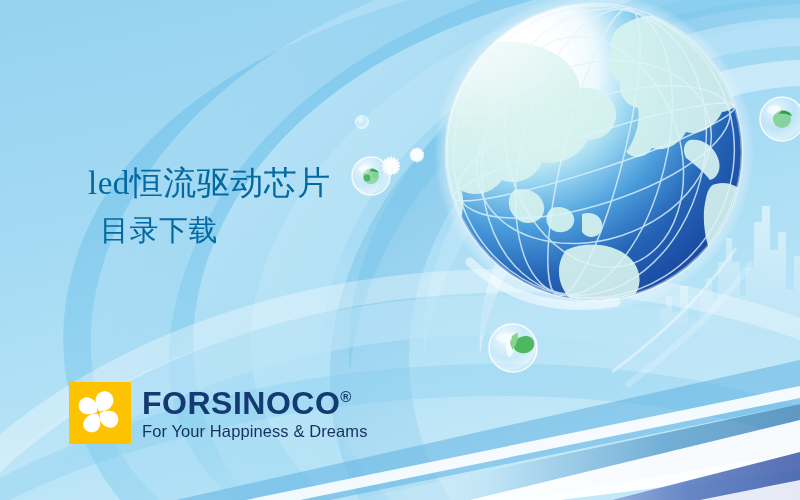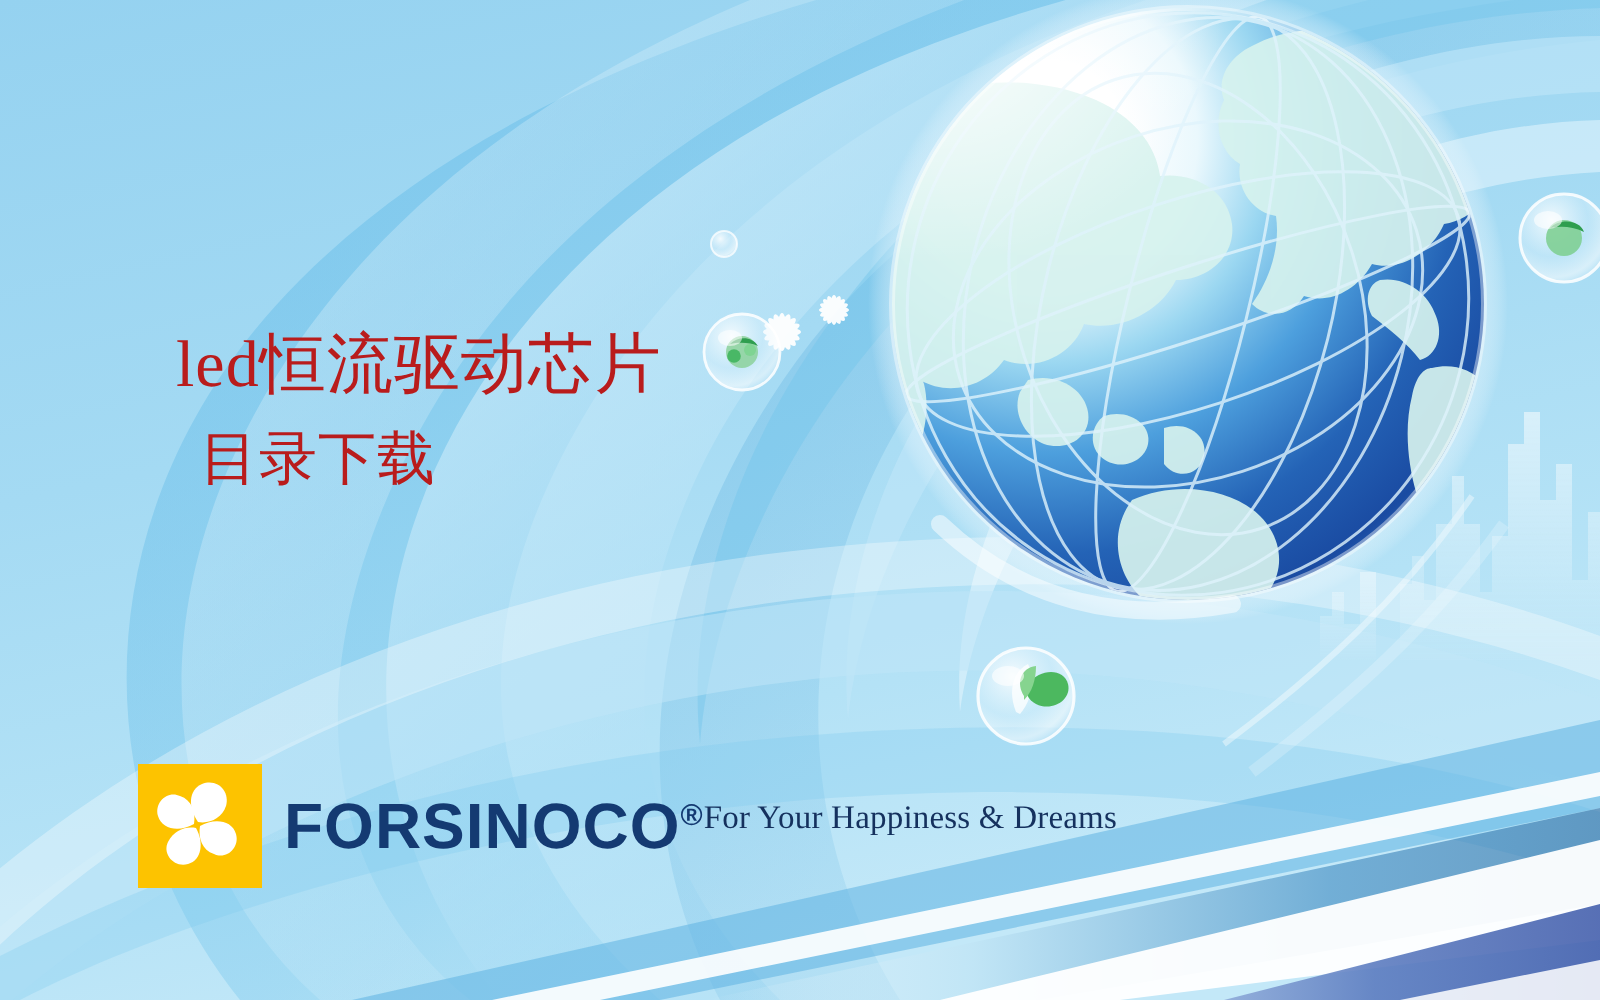--- a/index.html
+++ b/index.html
@@ -31,21 +31,21 @@
   
   .headline {
     position: absolute;
     left: 88px;
     top: 163px;
     z-index: 40;
     line-height: 1.22;
     white-space: nowrap;
   }
   .headline .line {
-    color: #b91c1c;
+    color: #0369a1;
     font-size: 33px;
     font-family: "Liberation Serif", "DejaVu Serif", serif;
     letter-spacing: 0.5px;
   }
   .headline .line.l1 {
     font-size: 33px;
   }
   .headline .line.l2 {
     font-size: 29px;
     padding-left: 12px;
@@ -69,21 +69,21 @@
     position: relative;
   }
   #logo-mark svg {
     display: block;
     width: 62px;
     height: 62px;
   }
   #logo-text {
     margin-left: 11px;
     display: flex;
-    flex-direction: row;
+    flex-direction: column;
     justify-content: center;
   }
   #logo-wordmark {
     color: #143a72;
     font-size: 32px;
     font-weight: bold;
     letter-spacing: 0.5px;
     line-height: 1;
     font-family: "Liberation Sans", sans-serif;
     position: relative;
@@ -94,21 +94,21 @@
     vertical-align: super;
     font-weight: bold;
     line-height: 1;
   }
   #logo-tagline {
     color: #15315e;
     font-size: 16.5px;
     letter-spacing: 0.1px;
     margin-top: 4px;
     line-height: 1;
-    font-family: Liberation Serif, serif;
+    font-family: Liberation Sans, sans-serif;
     white-space: nowrap;
   }
 </style>
 </head>
 <body>
 
 <div id="banner">
 
   <svg class="layer" viewBox="0 0 800 500" preserveAspectRatio="none" aria-hidden="true">
     <defs>

